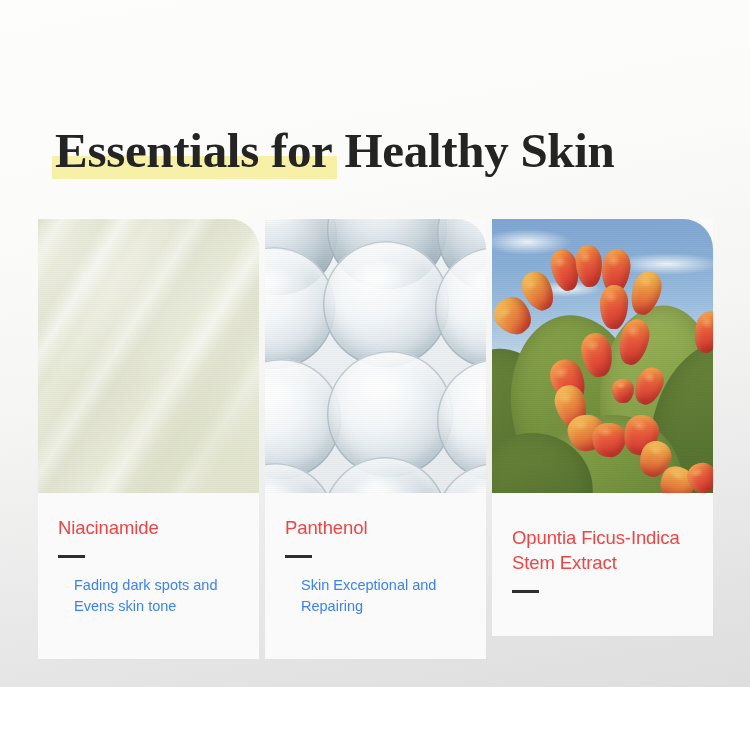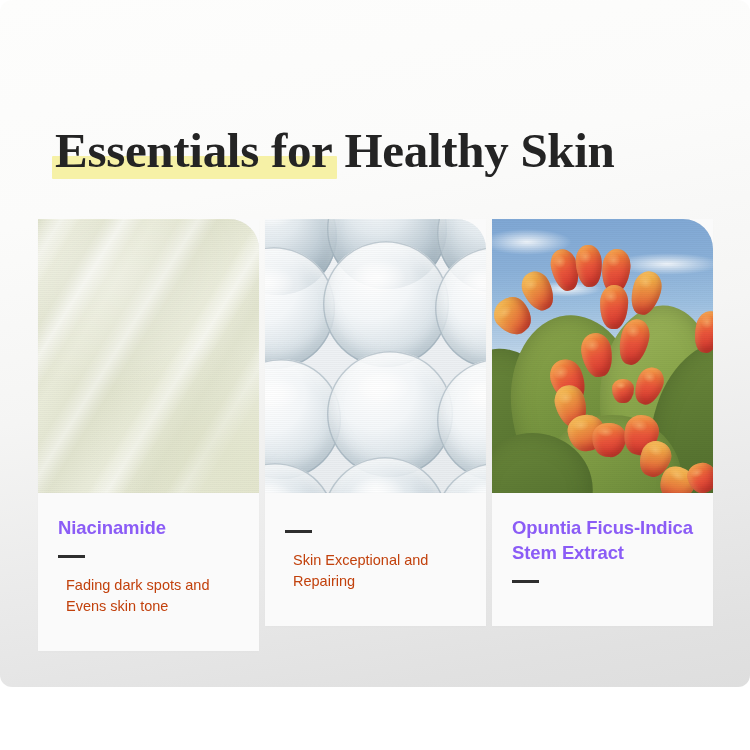--- a/index.html
+++ b/index.html
@@ -21,21 +21,20 @@
     height: 687px;
     background:
       linear-gradient(170deg,
         #fdfdfc 0%,
         #fbfbfa 28%,
         #f5f5f4 52%,
         #eaeaea 74%,
         #e1e1e1 92%,
         #dedede 100%);
     overflow: hidden;
-    border-radius: 12px;
   }
 
   
   .heading-wrap {
     position: absolute;
     left: 55px;
     top: 120px;
     width: 650px;
     height: 70px;
   }
@@ -97,42 +96,42 @@
     background: #e9e9e9;
   }
   .card-body {
     padding: 22px 20px 26px 20px;
     min-height: 125px;
     box-sizing: border-box;
   }
   .card-title {
     margin: 0;
     font-family: "Liberation Sans", sans-serif;
-    font-weight: 700;
+    font-weight: 400;
     font-size: 18.5px;
     line-height: 25px;
-    color: #8b5cf6;
+    color: #ef4444;
     letter-spacing: -0.1px;
   }
   .card-divider {
     width: 27px;
     height: 3px;
     background: #2e2e2e;
     margin: 15px 0 17px 0;
   }
   .card-desc {
-    margin: 8px;
+    margin: 16px;
     font-family: "Liberation Sans", sans-serif;
     font-weight: 400;
     font-size: 14.5px;
     line-height: 21px;
-    color: #c2410c;
+    color: #3b82f6;
     max-width: 186px;
   }
-  .card-3 .card-body { padding-top: 22px; }
+  .card-3 .card-body { padding-top: 32px; }
 
   
   .art-cream {
     position: absolute;
     inset: 0;
     background:
       linear-gradient(122deg,
         rgba(255,255,255,0.0) 0%,
         rgba(255,255,255,0.55) 6%,
         rgba(255,255,255,0.0) 11%,
@@ -291,20 +290,21 @@
           <div class="bub" style="left:62px;  top:132px; width:126px; height:126px;"></div>
           <div class="bub" style="left:172px; top:140px; width:122px; height:122px;"></div>
 
           <div class="bub dk" style="left:-50px; top:244px; width:120px; height:120px;"></div>
           <div class="bub dk" style="left:58px;  top:238px; width:124px; height:124px;"></div>
           <div class="bub dk" style="left:170px; top:244px; width:122px; height:122px;"></div>
         </div>
         <div class="media-grain"></div>
       </div>
       <div class="card-body">
+        <h2 class="card-title">Panthenol</h2>
         <div class="card-divider"></div>
         <p class="card-desc">Skin Exceptional and Repairing</p>
       </div>
     </div>
 
     <div class="card card-3">
       <div class="card-media">
         <div class="art-cactus">
           <div class="cloud" style="left:-10px; top:10px;  width:90px;  height:26px;"></div>
           <div class="cloud" style="left:120px; top:34px;  width:110px; height:22px;"></div>

